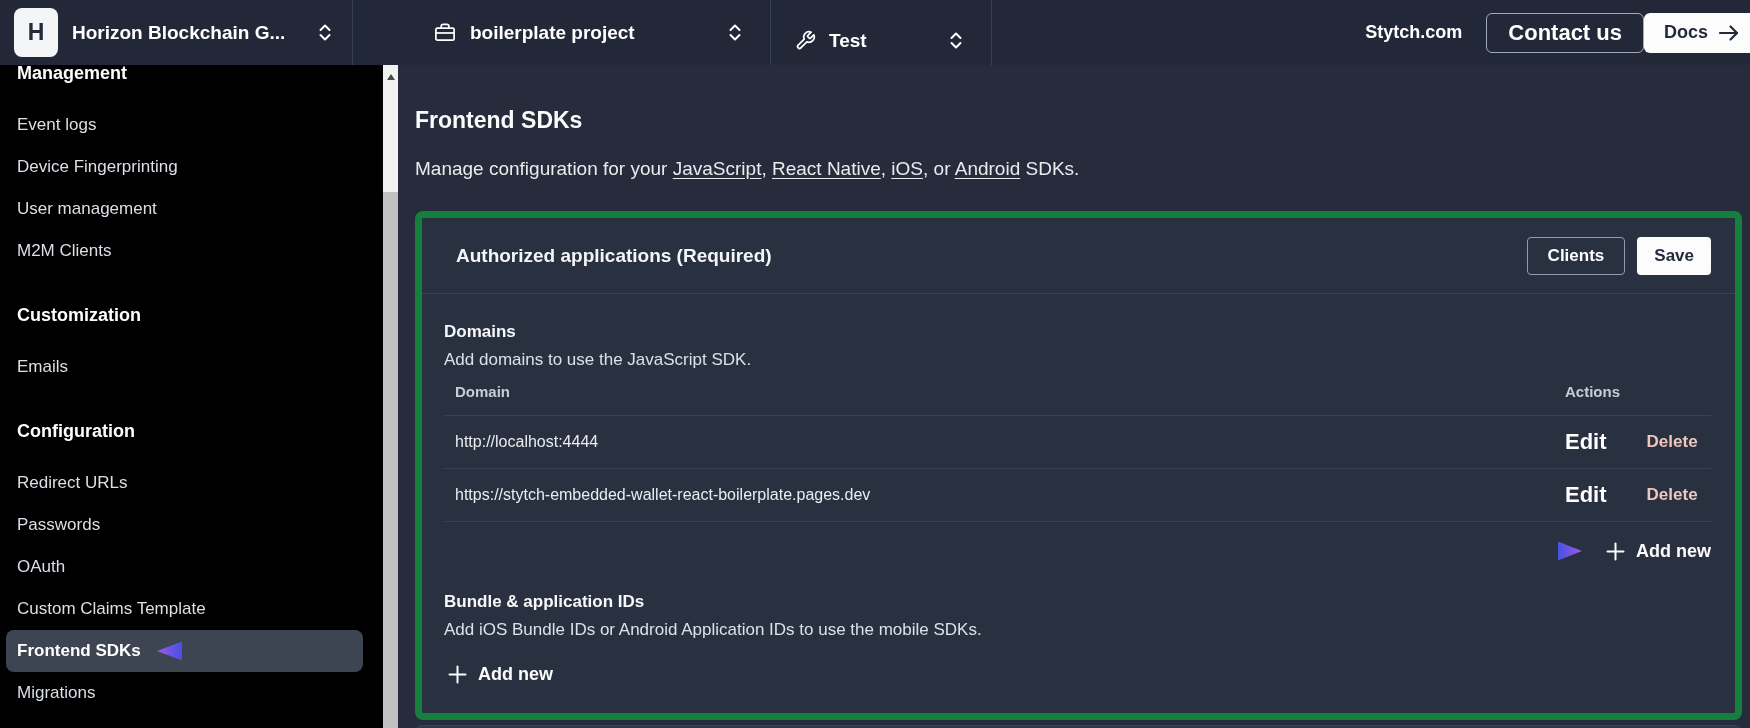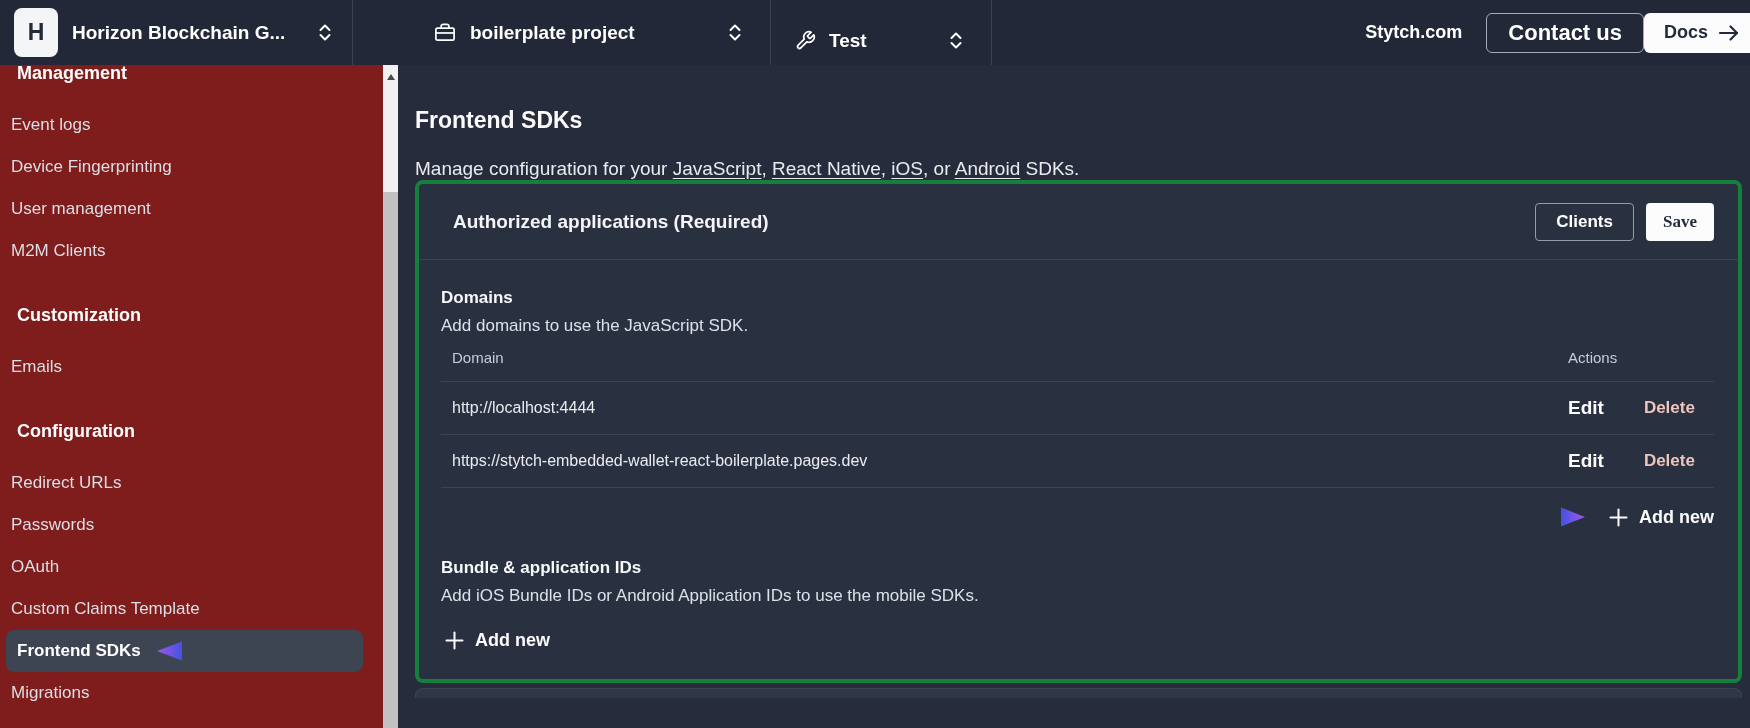--- a/index.html
+++ b/index.html
@@ -38,30 +38,30 @@
   }
   .btn-docs {
     height:40px; padding:0 18px 0 20px; border:none; border-radius:6px;
     background:#FCFCFD; color:#232A3B; font-weight:700; font-size:18px;
     font-family:inherit; cursor:pointer; display:flex; align-items:center; gap:10px;
     margin-right:-14px; min-width:120px;
   }
   
   .sidebar {
     position:absolute; left:0; top:65px; bottom:0; width:383px;
-    background:#7f1d1d; overflow:hidden; z-index:10;
+    background:#000000; overflow:hidden; z-index:10;
   }
   .nav-header {
     font-weight:700; font-size:18px; color:#FDFDFE;
     height:34px; line-height:34px; padding-left:17px; white-space:nowrap;
   }
   .nav-header.first { margin-top:-9px; margin-bottom:14px; }
   .nav-header.later { margin-top:26px; margin-bottom:14px; }
   .nav-item {
-    height:42px; display:flex; align-items:center; padding-left:11px;
+    height:42px; display:flex; align-items:center; padding-left:17px;
     font-size:17px; color:#DBDFE6; cursor:pointer; white-space:nowrap;
   }
   .nav-item.active {
     background:#3D4452; border-radius:8px;
     margin-left:6px; margin-right:20px; padding-left:11px;
     color:#fff; font-weight:700;
   }
   .nav-item.active .annot-arrow { margin-left:14px; }
   
   .scrollbar {
@@ -83,54 +83,54 @@
   
   .main {
     position:absolute; left:398px; top:65px; right:0; bottom:0;
     background:#262C3B; padding:42px 8px 0 17px; overflow:hidden; z-index:5;
   }
   .page-title { font-size:23px; font-weight:700; color:#FBFBFC; }
   .intro { margin-top:24px; font-size:19px; color:#E9EBEF; }
   .intro a { color:#E9EBEF; text-decoration:underline; text-underline-offset:3px; cursor:pointer; }
   
   .card {
-    border:4px solid #15803d; border-radius:8px;
+    margin-top:31px; border:7px solid #15803d; border-radius:8px;
     background:#293040;
   }
   .card-header {
     height:76px; display:flex; align-items:center;
     padding:0 24px 0 34px; border-bottom:1px solid #3C4454;
   }
   .card-title { font-size:19px; font-weight:700; color:#F4F5F8; flex:1; }
   .btn-cancel {
     height:38px; padding:0 20px; background:transparent; color:#fff;
     border:1px solid #939BAC; border-radius:4px; font-weight:700; font-size:17px;
     font-family:inherit; cursor:pointer; margin-right:12px;
   }
   .btn-save {
     height:38px; padding:0 17px; background:#FCFCFD; color:#232A3B;
     border:none; border-radius:4px; font-weight:700; font-size:17px;
-    font-family:Liberation Serif, serif; cursor:pointer;
+    font-family:Liberation Sans, sans-serif; cursor:pointer;
   }
   .card-body { padding:28px 24px 20px 22px; }
   .sec-heading { font-size:17px; font-weight:700; color:#F7F8FA; }
   .sec-desc { margin-top:8px; font-size:17px; color:#DCE0E7; }
   .dtable { margin-top:20px; }
   .dt-headrow {
     display:flex; align-items:center; height:26px;
     border-bottom:1px solid #3A4253;
-    font-size:15px; color:#C7CCD6; padding-bottom:22px;
+    font-size:15px; color:#C7CCD6; padding-bottom:22px;font-weight:bold;
   }
   .dt-row {
     display:flex; align-items:center; height:53px;
     border-bottom:1px solid #3A4253; font-size:16px; color:#EAECF0;
   }
   .cell-domain { flex:1; padding-left:11px; white-space:nowrap; }
   .cell-actions { width:146px; display:flex; align-items:center; gap:40px; flex:none; }
-  .act-edit { font-weight:700; font-size:19px; color:#FDFDFE; cursor:pointer; }
+  .act-edit { font-weight:700; font-size:22px; color:#FDFDFE; cursor:pointer; }
   .act-delete { font-weight:700; font-size:17px; color:#EFC5BC; cursor:pointer; }
   .addnew-row {
     height:58px; display:flex; align-items:center; justify-content:flex-end; gap:22px;
   }
   .addnew-link { display:flex; align-items:center; gap:11px; cursor:pointer; }
   .addnew-label { font-weight:700; font-size:18px; color:#FCFCFD; }
   .bundle-head { margin-top:12px; }
   .bundle-addnew { margin-top:24px; margin-left:4px; margin-bottom:8px; }
   .next-card-peek {
     margin-top:5px; height:10px; background:#2F3747;

